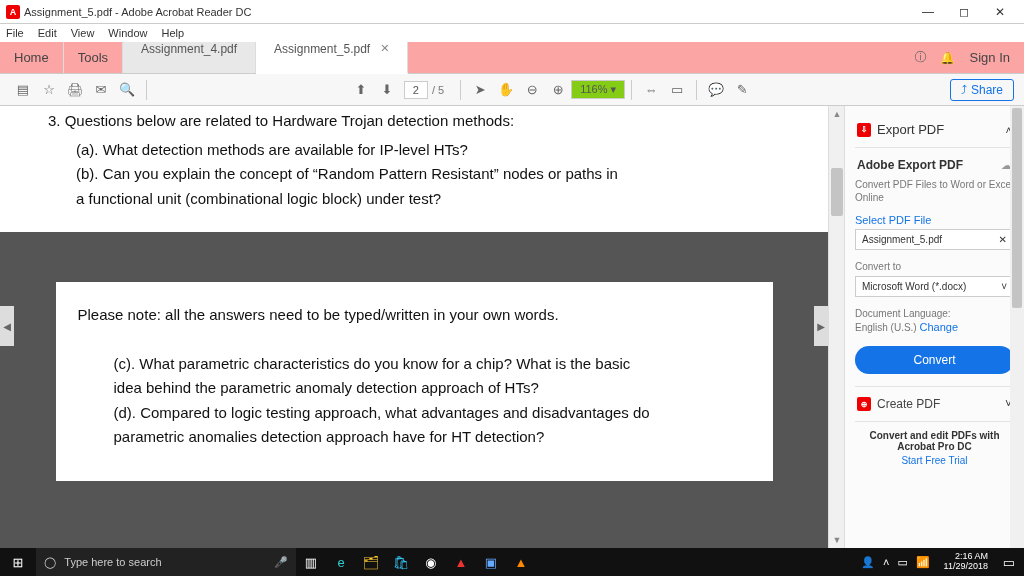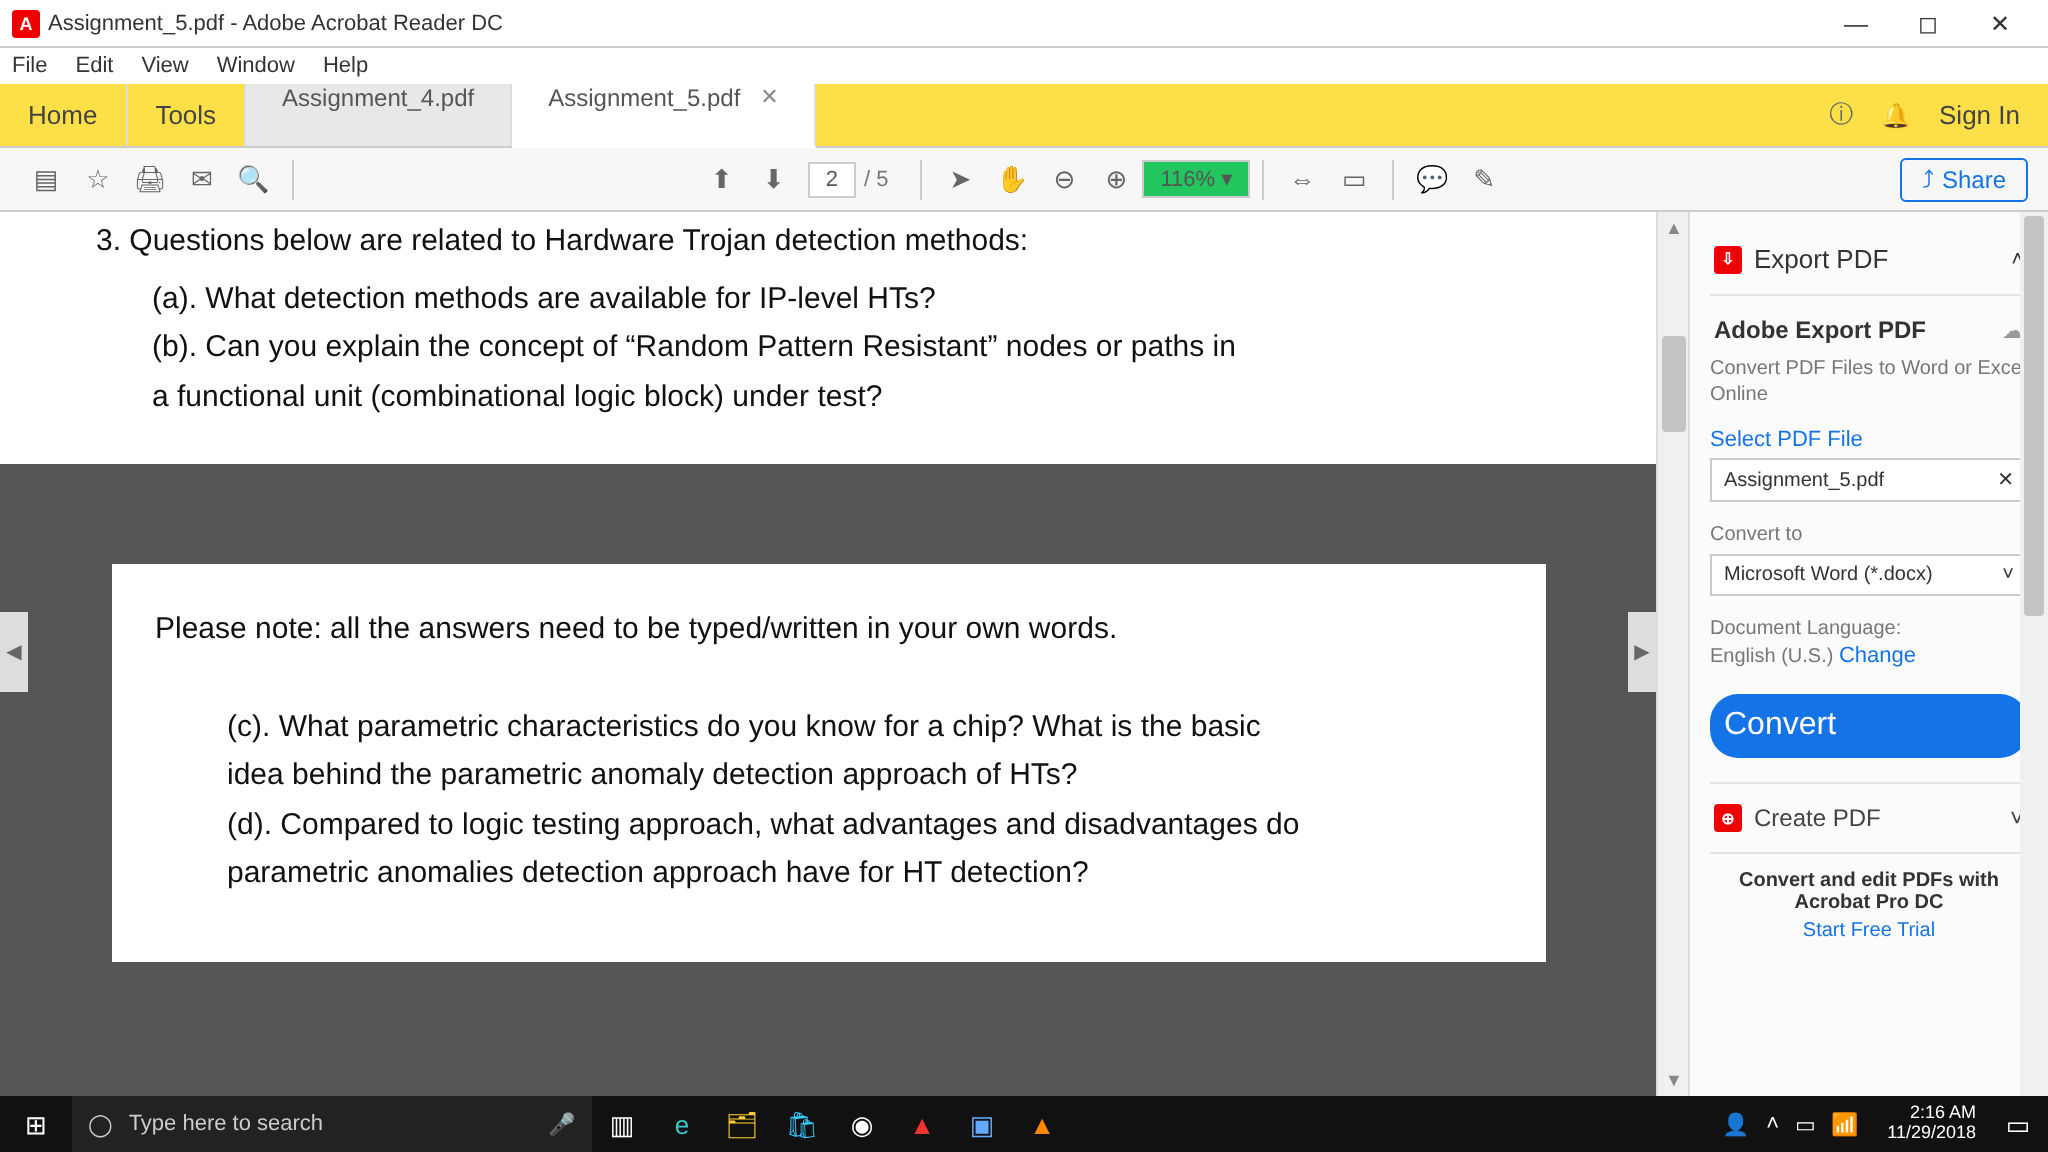--- a/index.html
+++ b/index.html
@@ -3,33 +3,33 @@
 <meta charset="utf-8">
 <style>
 * { margin:0; padding:0; box-sizing:border-box; font-family:"Segoe UI",Arial,sans-serif; }
 body { width:1024px; height:576px; overflow:hidden; background:#fff; font-size:12px; }
 .titlebar { height:24px; background:#fff; display:flex; align-items:center; padding:0 6px; border-bottom:1px solid #ccc; }
 .titlebar .pdf-ico { width:14px; height:14px; background:#e00; border-radius:2px; margin-right:4px; display:flex; align-items:center; justify-content:center; color:#fff; font-size:9px; font-weight:bold; }
 .titlebar .title { font-size:11px; color:#333; flex:1; }
 .titlebar .winbtn { width:36px; height:24px; display:flex; align-items:center; justify-content:center; color:#333; font-size:12px; }
 .menubar { height:18px; background:#fff; display:flex; align-items:center; padding:0 6px; font-size:11px; color:#333; }
 .menubar span { margin-right:14px; }
-.tabbar { height:32px; background:#fde047; display:flex; align-items:stretch; border-bottom:1px solid #ccc; }
+.tabbar { height:32px; background:#fca5a5; display:flex; align-items:stretch; border-bottom:1px solid #ccc; }
 .tabbar .nav { display:flex; align-items:center; padding:0 14px; font-size:13px; color:#444; border-right:1px solid #ddd; }
 .tabbar .filetab { display:flex; align-items:flex-start; padding:0 18px; font-size:12px; color:#555; border-right:1px solid #ddd; background:#e8e8e8; }
 .tabbar .filetab.active { background:#fff; border-bottom:2px solid #fff; margin-bottom:-1px; }
 .tabbar .filetab .x { margin-left:10px; color:#888; font-size:11px; }
 .tabbar .spacer { flex:1; }
 .tabbar .right { display:flex; align-items:center; padding:0 14px; gap:14px; color:#666; }
 .tabbar .signin { font-size:13px; color:#444; }
 .toolbar { height:32px; background:#f7f7f7; display:flex; align-items:center; padding:0 10px; border-bottom:1px solid #ccc; color:#666; }
 .toolbar .tbtn { width:26px; height:26px; display:flex; align-items:center; justify-content:center; font-size:13px; }
 .toolbar .sep { width:1px; height:20px; background:#ccc; margin:0 6px; }
 .toolbar .pagebox { font-size:11px; color:#555; padding:2px 8px; border:1px solid #ccc; margin:0 4px; background:#fff; }
-.toolbar .zoom { font-size:11px; color:#555; padding:2px 8px; border:1px solid #ccc; background:#22c55e; }
+.toolbar .zoom { font-size:11px; color:#555; padding:2px 8px; border:1px solid #ccc; background:#84cc16; }
 .toolbar .share { margin-left:auto; border:1px solid #1473e6; color:#1473e6; padding:3px 10px; border-radius:3px; font-size:12px; display:flex; align-items:center; gap:4px; }
 .main { display:flex; height:442px; }
 .docpane { flex:1; background:#555; position:relative; overflow:hidden; display:flex; justify-content:center; }
 .docpane .page { background:#fff; width:832px; padding:0 0 0 0; margin-top:-6px; }
 .docpane .page .content { padding:10px 30px 20px 50px; font-family:"Times New Roman",serif; font-size:15px; color:#111; line-height:1.5; }
 .docpane .page .content .q3 { margin-bottom:6px; }
 .docpane .page .content .sub { padding-left:28px; margin-bottom:2px; }
 .docpane .pagegap { height:50px; background:#555; }
 .docpane .page2 { background:#fff; width:717px; padding:22px 30px 30px 30px; font-family:"Times New Roman",serif; font-size:15px; color:#111; line-height:1.5; }
 .docpane .page2 .note { margin-bottom:26px; margin-left:-8px;}
@@ -42,21 +42,21 @@
 .navbtn.left{left:0;} .navbtn.right{right:0;}
 .sidepane { width:180px; background:#fbfbfb; border-left:1px solid #ddd; padding:10px 10px; font-size:11px; color:#333; overflow:hidden; position:relative;}
 .sidepane .row { display:flex; align-items:center; justify-content:space-between; padding:6px 2px; }
 .sidepane .head { font-size:13px; color:#333; display:flex; align-items:center; gap:6px; }
 .sidepane .head .ico { width:14px;height:14px;background:#e00;border-radius:2px;display:inline-flex;align-items:center;justify-content:center;color:#fff;font-size:8px;font-weight:bold;}
 .sidepane hr{border:none;border-top:1px solid #e3e3e3;margin:4px 0;}
 .sidepane .bold { font-weight:bold; font-size:12px; color:#333; }
 .sidepane .muted { color:#777; font-size:10px; line-height:1.3; }
 .sidepane .link { color:#1473e6; font-size:11px; }
 .sidepane .field { border:1px solid #ccc; background:#fff; padding:4px 6px; font-size:10px; margin-top:3px; display:flex; justify-content:space-between; align-items:center; }
-.sidepane .convertbtn { background:#1473e6; color:#fff; text-align:left; padding:7px; border-radius:14px; margin:12px 0; font-size:16px; }
+.sidepane .convertbtn { background:#1473e6; color:#fff; text-align:center; padding:7px; border-radius:14px; margin:12px 0; font-size:12px; }
 .sidepane .create { display:flex; align-items:center; gap:6px; padding:6px 2px; font-size:12px; color:#444;}
 .sidepane .create .ico{width:14px;height:14px;background:#e00;border-radius:2px;display:inline-flex;align-items:center;justify-content:center;color:#fff;font-size:8px;font-weight:bold;}
 .sidepane .promo{text-align:center;font-size:10px;font-weight:bold;color:#333;margin-top:8px;}
 .sidepane .trial{text-align:center;color:#1473e6;font-size:10px;margin-top:3px;}
 .sidepane .scroll{position:absolute;right:0;top:0;bottom:0;width:14px;background:#f0f0f0;}
 .sidepane .scroll .t{position:absolute;left:2px;top:2px;width:10px;height:200px;background:#c4c4c4;border-radius:2px;}
 .taskbar { height:28px; background:#111; display:flex; align-items:center; color:#fff; font-size:11px; }
 .taskbar .start { width:36px; display:flex; align-items:center; justify-content:center; font-size:13px;}
 .taskbar .search { display:flex; align-items:center; background:#222; height:28px; width:260px; padding:0 8px; color:#ccc; gap:8px; }
 .taskbar .tico { width:30px; height:28px; display:flex; align-items:center; justify-content:center; font-size:13px; }

